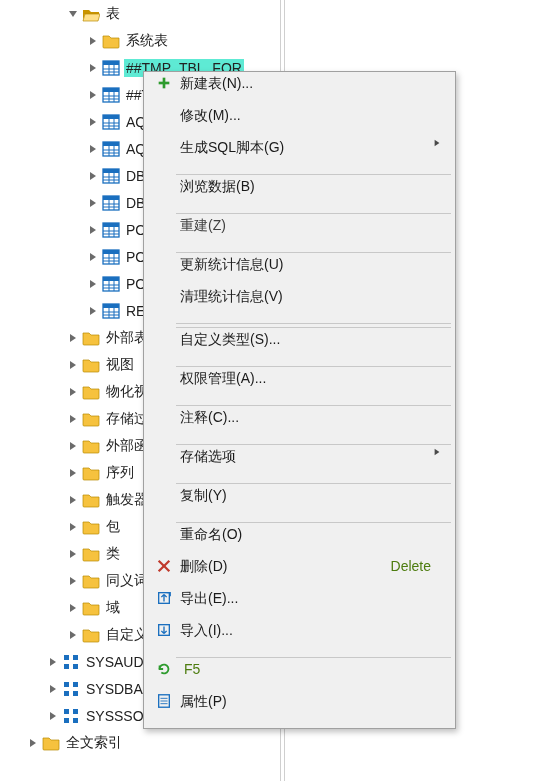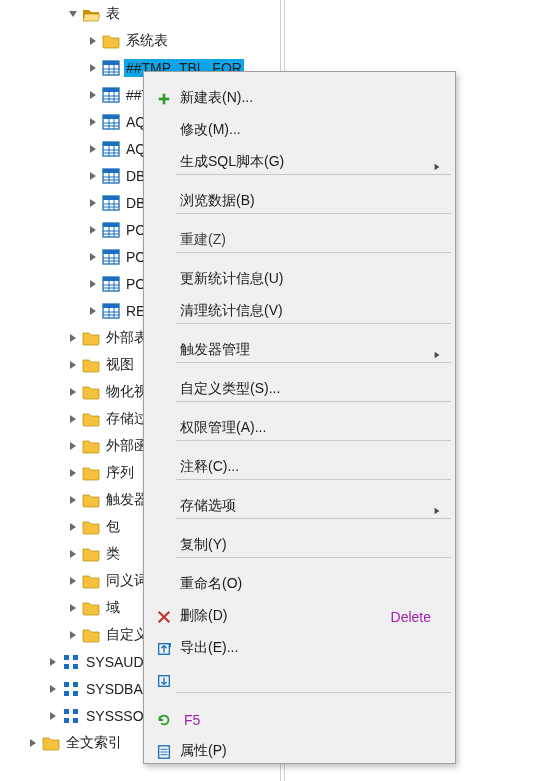--- a/index.html
+++ b/index.html
@@ -2,29 +2,29 @@
 <html><head>
 <meta charset="utf-8">
 <style>
 html,body{margin:0;padding:0;font-family:"Microsoft YaHei","Segoe UI",sans-serif;font-size:14px;background:#fff;color:#222;overflow:hidden;width:544px;height:781px}
 .tree{padding:0;margin:0;list-style:none}
 .tree li{white-space:nowrap;height:27px;display:flex;align-items:center;padding-left:6px}
 .tree .indent{display:inline-block;flex:0 0 auto}
 .caret{display:inline-flex;width:14px;height:14px;align-items:center;justify-content:center;color:#6b6b6b;flex:0 0 auto;margin-right:2px}
 .caret svg{width:10px;height:10px}
 .ico{display:inline-flex;width:18px;height:18px;align-items:center;justify-content:center;margin-right:4px;flex:0 0 auto}
-.selected{background:#0ea5e9}
+.selected{background:#5eead4}
 .label{padding:1px 2px}
 .tree-wrap{width:280px;height:781px;border-right:1px solid #cfcfcf;overflow:hidden;position:relative}
 .ctx{position:absolute;left:143px;top:71px;width:307px;background:#f0f0f0;border:1px solid #a0a0a0;box-shadow:2px 3px 6px rgba(0,0,0,.25);padding:3px 2px;z-index:10}
-.ctx-item{height:32px;display:flex;align-items:flex-end;padding:0 10px 0 6px;color:#1a1a1a}
+.ctx-item{height:32px;display:flex;align-items:flex-start;padding:0 10px 0 6px;color:#1a1a1a}
 .ctx-item.disabled{color:#404040}
 .ctx-ico{width:24px;display:inline-flex;align-items:center;justify-content:center;flex:0 0 auto}
 .ctx-label{flex:1 1 auto;padding-left:4px}
-.ctx-shortcut{color:#a21caf;padding-left:8px}
+.ctx-shortcut{color:#4d7c0f;padding-left:8px}
 .ctx-arrow{width:12px;display:inline-flex;align-items:center;justify-content:center}
 .ctx-sep{height:1px;background:#c8c8c8;margin:3px 2px 3px 30px}
 .vr{position:absolute;left:284px;top:0;bottom:0;width:1px;background:#cfcfcf}
 </style>
 </head>
 <body>
 
 <div class="tree-wrap">
 <ul class="tree" id="tree">
       <li>
@@ -470,65 +470,55 @@
       <span class="ctx-shortcut"></span>
       <span class="ctx-arrow"></span>
     </div>
     <div class="ctx-item">
       <span class="ctx-ico"></span>
       <span class="ctx-label">清理统计信息(V)</span>
       <span class="ctx-shortcut"></span>
       <span class="ctx-arrow"></span>
     </div>
     <div class="ctx-sep"></div>
-    <div class="ctx-item">
-      <span class="ctx-ico"></span>
-      <span class="ctx-label">触发器管理</span>
+    <div class="ctx-sep"></div>
+    <div class="ctx-item">
+      <span class="ctx-ico"></span>
+      <span class="ctx-label">自定义类型(S)...</span>
+      <span class="ctx-shortcut"></span>
+      <span class="ctx-arrow"></span>
+    </div>
+    <div class="ctx-sep"></div>
+    <div class="ctx-item">
+      <span class="ctx-ico"></span>
+      <span class="ctx-label">权限管理(A)...</span>
+      <span class="ctx-shortcut"></span>
+      <span class="ctx-arrow"></span>
+    </div>
+    <div class="ctx-sep"></div>
+    <div class="ctx-item">
+      <span class="ctx-ico"></span>
+      <span class="ctx-label">注释(C)...</span>
+      <span class="ctx-shortcut"></span>
+      <span class="ctx-arrow"></span>
+    </div>
+    <div class="ctx-sep"></div>
+    <div class="ctx-item">
+      <span class="ctx-ico"></span>
+      <span class="ctx-label">存储选项</span>
       <span class="ctx-shortcut"></span>
       <span class="ctx-arrow">
         <svg viewBox="0 0 10 10" width="8" height="8">
           <use href="#sv-sub"></use>
         </svg>
       </span>
     </div>
     <div class="ctx-sep"></div>
     <div class="ctx-item">
       <span class="ctx-ico"></span>
-      <span class="ctx-label">自定义类型(S)...</span>
-      <span class="ctx-shortcut"></span>
-      <span class="ctx-arrow"></span>
-    </div>
-    <div class="ctx-sep"></div>
-    <div class="ctx-item">
-      <span class="ctx-ico"></span>
-      <span class="ctx-label">权限管理(A)...</span>
-      <span class="ctx-shortcut"></span>
-      <span class="ctx-arrow"></span>
-    </div>
-    <div class="ctx-sep"></div>
-    <div class="ctx-item">
-      <span class="ctx-ico"></span>
-      <span class="ctx-label">注释(C)...</span>
-      <span class="ctx-shortcut"></span>
-      <span class="ctx-arrow"></span>
-    </div>
-    <div class="ctx-sep"></div>
-    <div class="ctx-item">
-      <span class="ctx-ico"></span>
-      <span class="ctx-label">存储选项</span>
-      <span class="ctx-shortcut"></span>
-      <span class="ctx-arrow">
-        <svg viewBox="0 0 10 10" width="8" height="8">
-          <use href="#sv-sub"></use>
-        </svg>
-      </span>
-    </div>
-    <div class="ctx-sep"></div>
-    <div class="ctx-item">
-      <span class="ctx-ico"></span>
       <span class="ctx-label">复制(Y)</span>
       <span class="ctx-shortcut"></span>
       <span class="ctx-arrow"></span>
     </div>
     <div class="ctx-sep"></div>
     <div class="ctx-item">
       <span class="ctx-ico"></span>
       <span class="ctx-label">重命名(O)</span>
       <span class="ctx-shortcut"></span>
       <span class="ctx-arrow"></span>
@@ -552,20 +542,21 @@
       <span class="ctx-label">导出(E)...</span>
       <span class="ctx-shortcut"></span>
       <span class="ctx-arrow"></span>
     </div>
     <div class="ctx-item">
       <span class="ctx-ico">
         <svg viewBox="0 0 18 18" width="16" height="16">
           <use href="#sv-import"></use>
         </svg>
       </span>
+      <span class="ctx-label">导入(I)...</span>
       <span class="ctx-shortcut"></span>
       <span class="ctx-arrow"></span>
     </div>
     <div class="ctx-sep"></div>
     <div class="ctx-item">
       <span class="ctx-ico">
         <svg viewBox="0 0 18 18" width="16" height="16">
           <use href="#sv-refresh"></use>
         </svg>
       </span>

